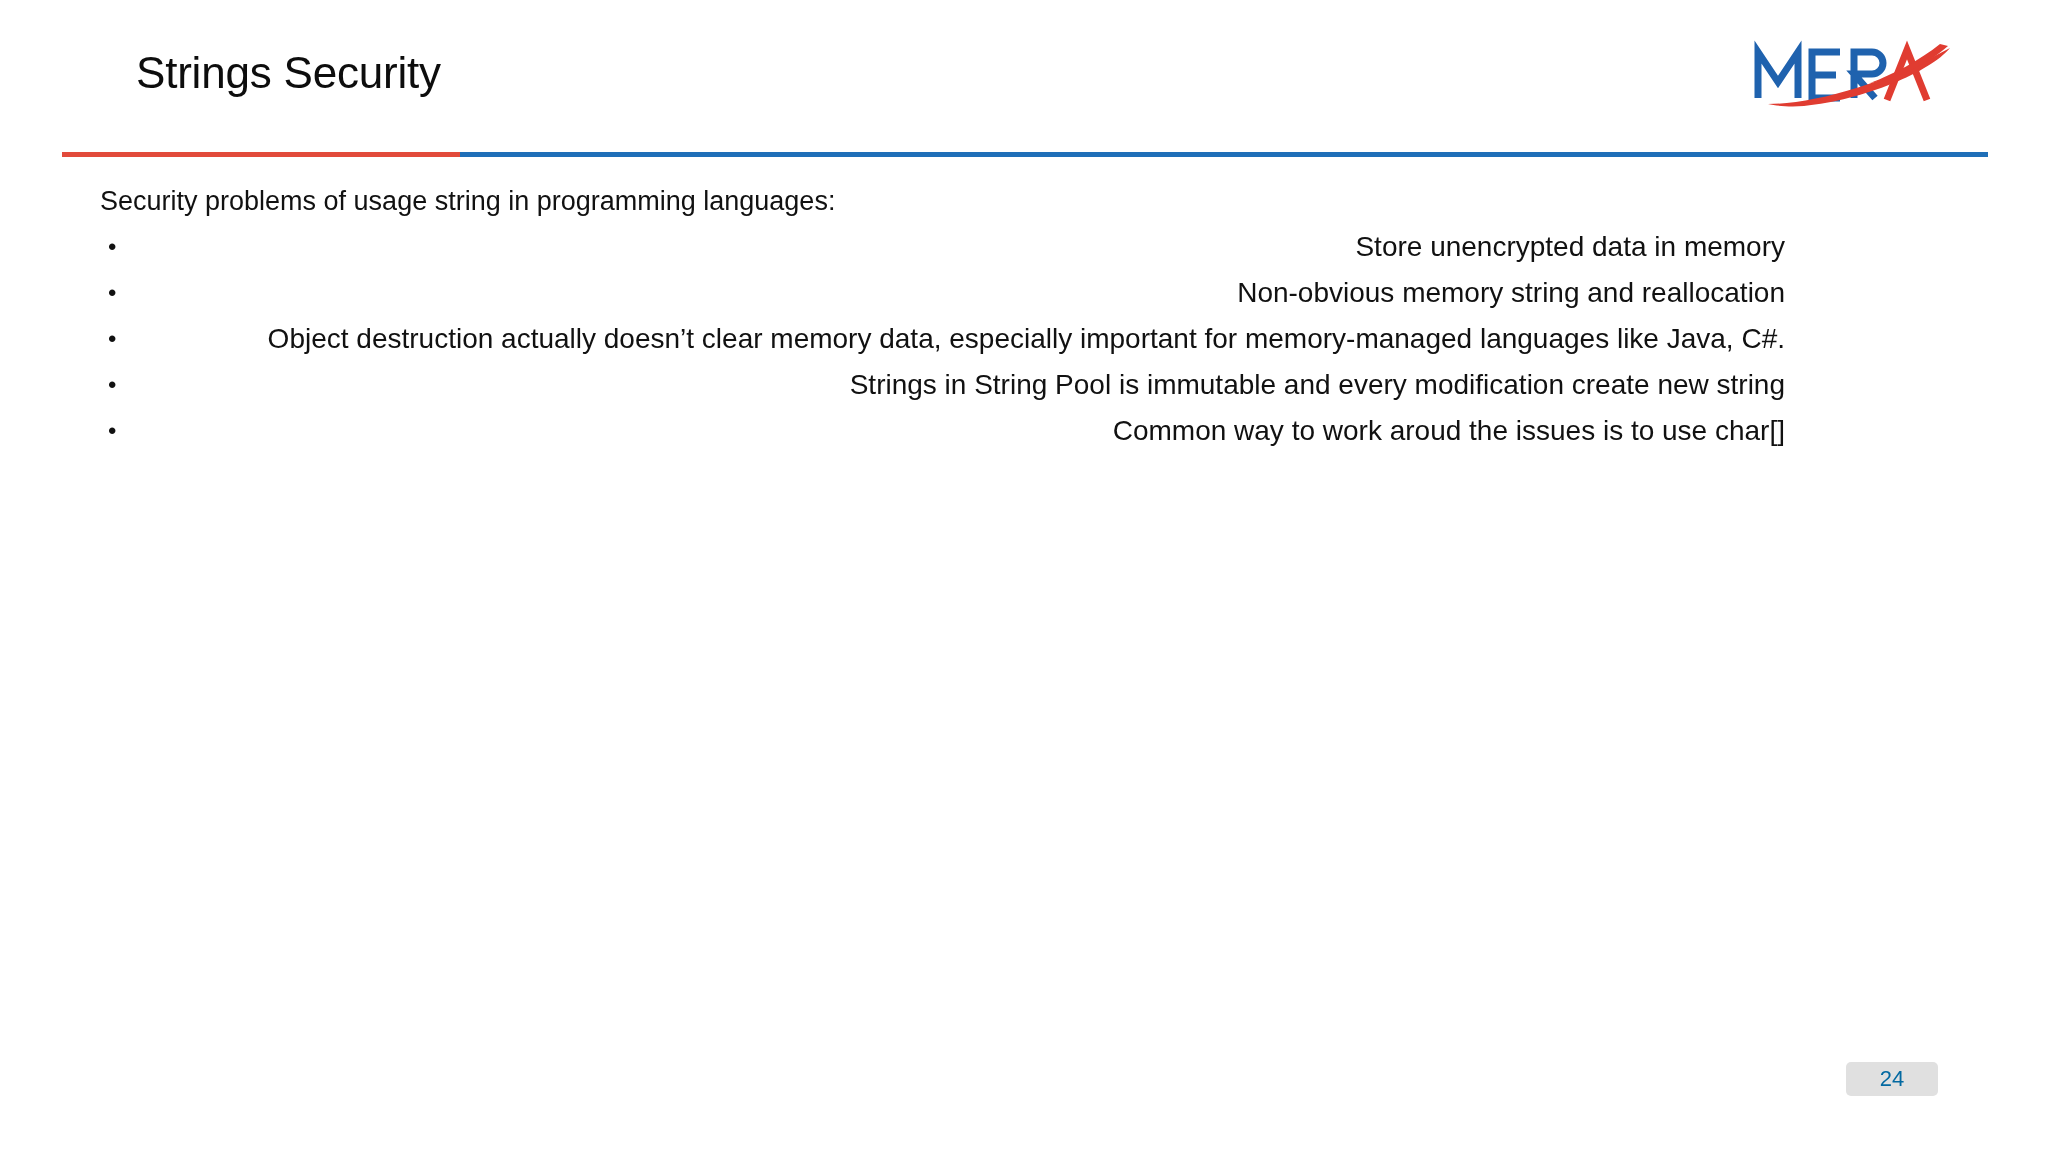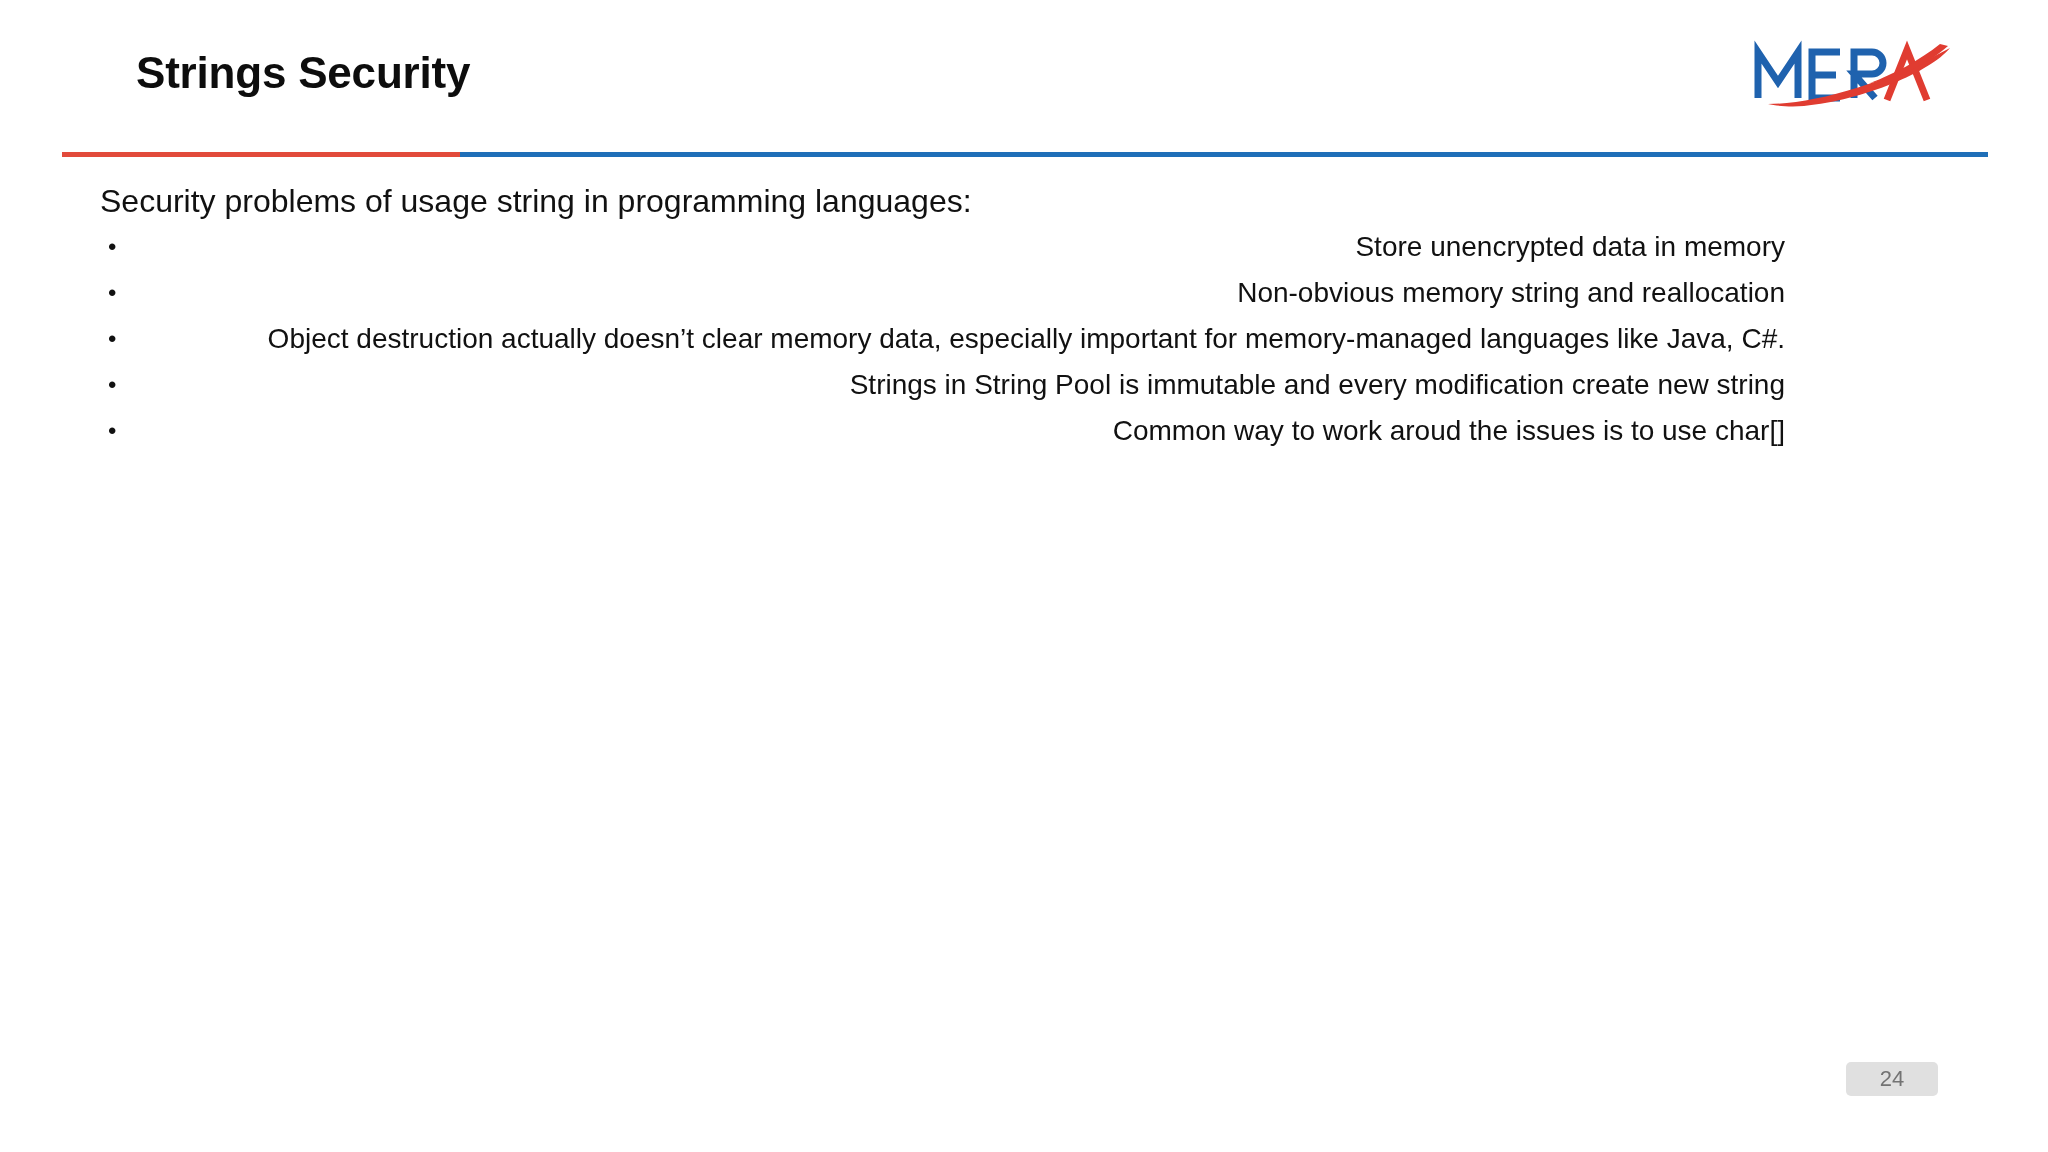--- a/index.html
+++ b/index.html
@@ -23,21 +23,21 @@
     background: #ffffff;
     overflow: hidden;
   }
 
   
   .slide-title {
     position: absolute;
     left: 136px;
     top: 48px;
     font-size: 44px;
-    font-weight: bold;
+    font-weight: normal;
     color: #0d0d0d;
     letter-spacing: -0.2px;
     line-height: 1.12;
     white-space: nowrap;
   }
 
   
   .logo {
     position: absolute;
     left: 1744px;
@@ -68,21 +68,21 @@
   }
 
   
   .body-block {
     position: absolute;
     left: 100px;
     top: 178px;
     width: 1840px;
   }
   .intro-line {
-    font-size: 32px;
+    font-size: 27px;
     color: #111111;
     line-height: 46px;
     margin: 0 0 0 0;
     white-space: nowrap;
   }
   .bullet-list {
     list-style: none;
     margin: 0;
     padding: 0;
   }
@@ -117,21 +117,21 @@
     width: 92px;
     height: 34px;
     background: #e0e0e0;
     border-radius: 5px;
     display: flex;
     align-items: center;
     justify-content: center;
   }
   .page-badge-number {
     font-size: 22px;
-    color: #737373;
+    color: #0369a1;
     line-height: 1;
   }
 </style>
 </head>
 <body>
 
 <div class="slide">
 
   <div class="slide-title">Strings Security</div>
 

